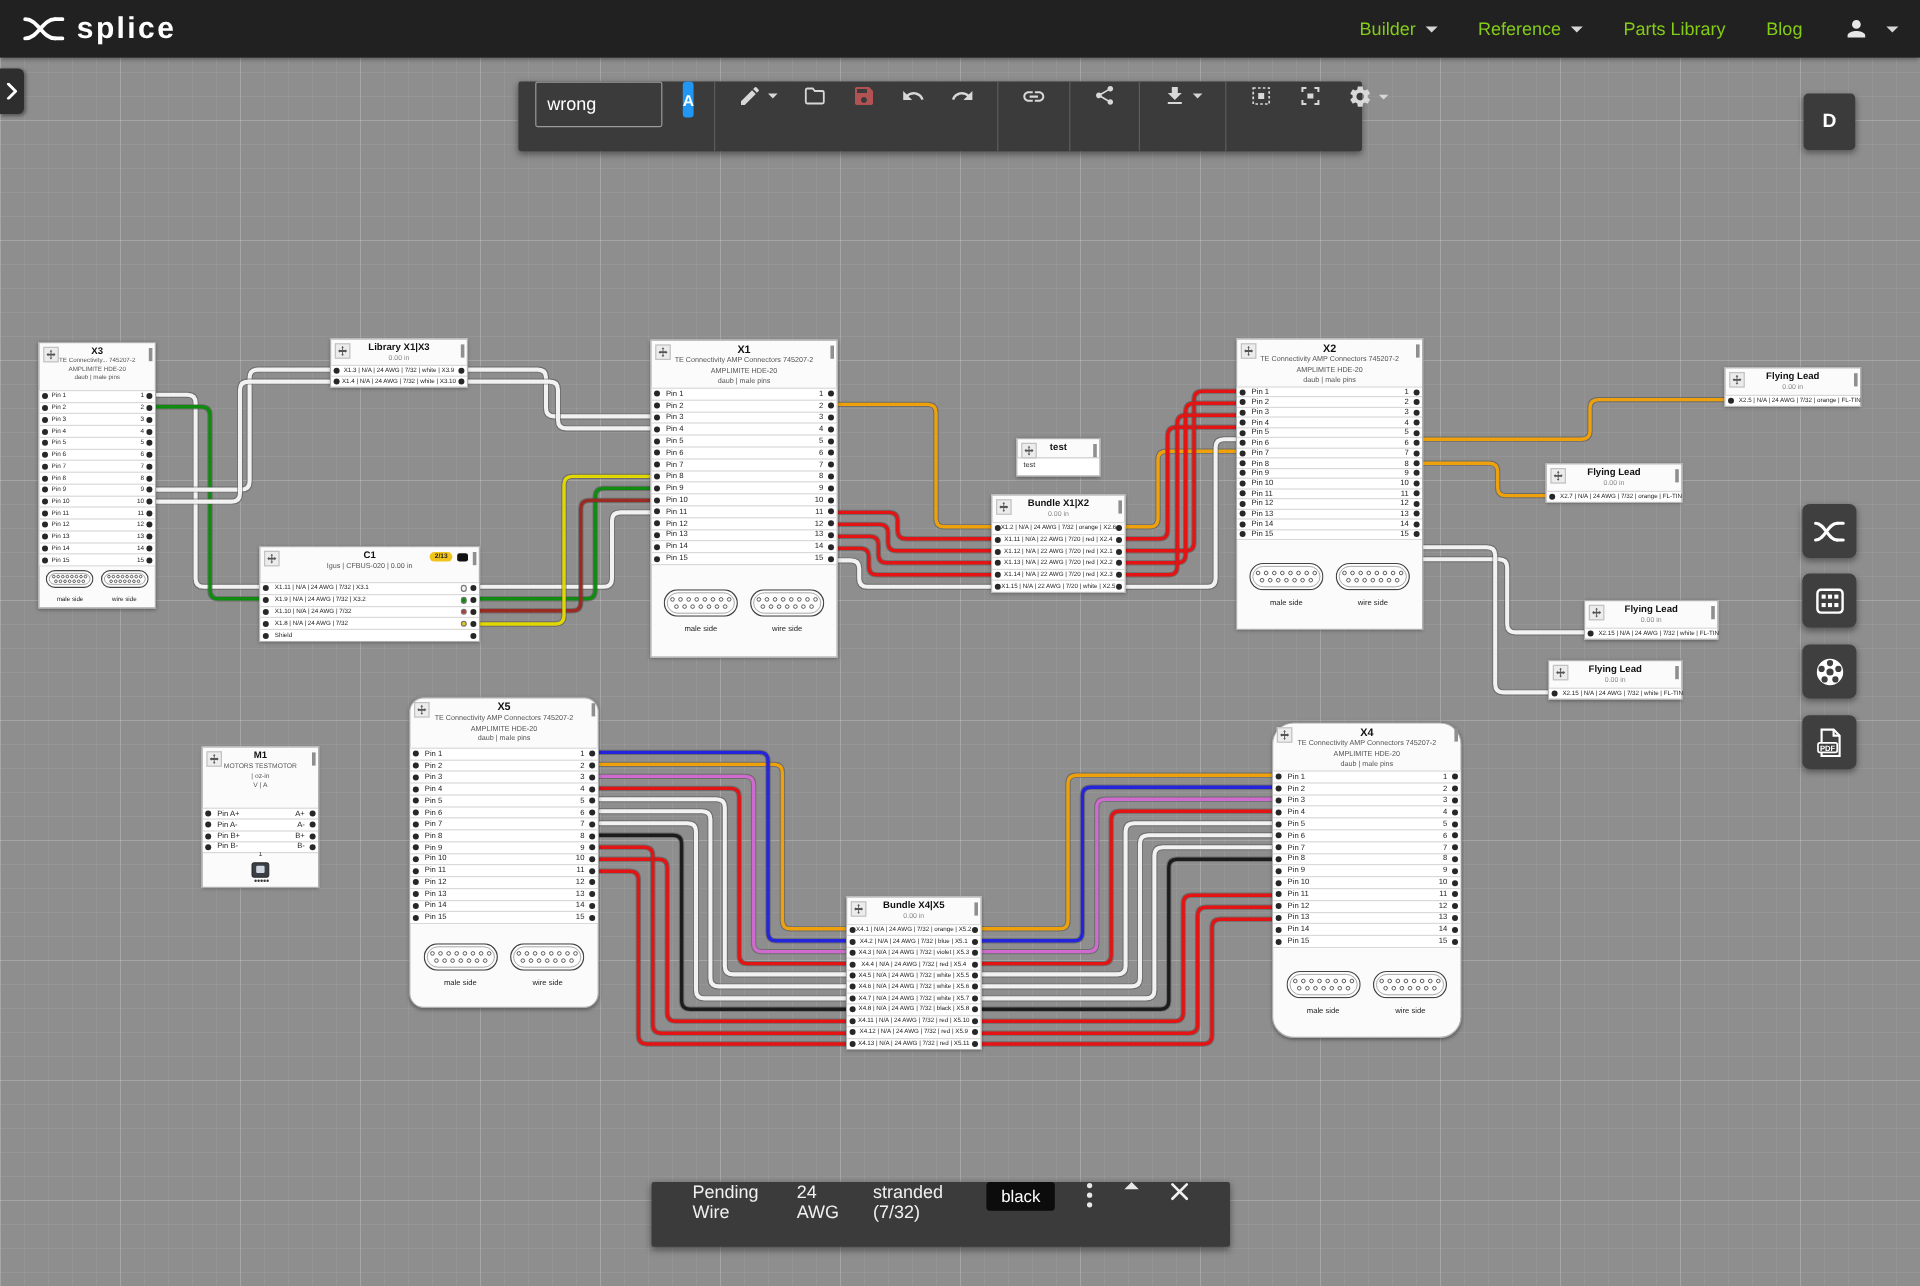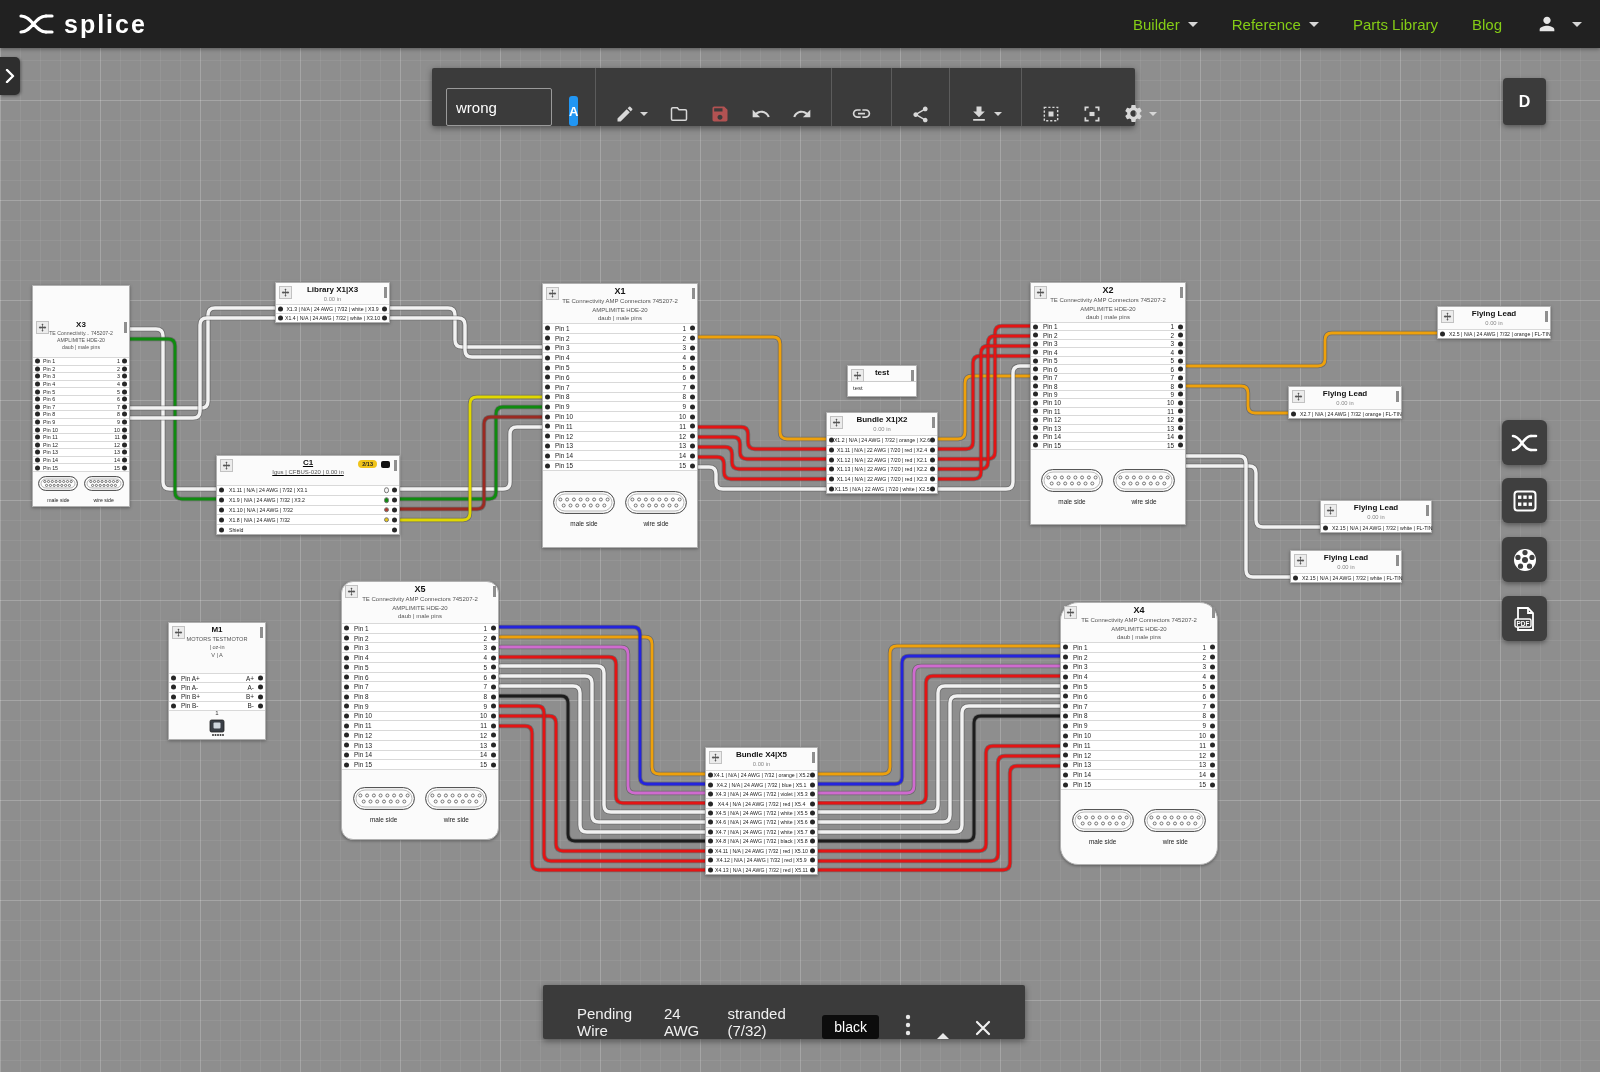--- a/index.html
+++ b/index.html
@@ -60,36 +60,36 @@
   #nav-items{margin-left:auto;display:flex;align-items:center;gap:34px;font-size:15px;color:#84cc16;}
   .nav-item{display:flex;align-items:center;gap:8px;cursor:default;}
   .caret{width:0;height:0;border-left:5px solid transparent;border-right:5px solid transparent;
     border-top:5px solid #d6d6d6;display:inline-block;}
   .caret.sm{border-left-width:4px;border-right-width:4px;border-top-width:4px;}
   #account{display:flex;align-items:center;gap:14px;margin-left:34px;}
   #left-tab{position:absolute;left:0;top:57px;width:20px;height:38px;background:#2e2e2e;
     border-radius:0 5px 5px 0;z-index:20;display:flex;align-items:center;justify-content:center;
     color:#fff;box-shadow:1px 1px 3px rgba(0,0,0,.4);}
   #toolbar{position:absolute;left:432px;top:68px;width:703px;height:58px;background:#3b3b3b;
-    border-radius:2px;z-index:20;display:flex;align-items:flex-end;padding:0 14px;box-sizing:border-box;
+    border-radius:2px;z-index:20;display:flex;align-items:flex-start;padding:0 14px;box-sizing:border-box;
     gap:17px;box-shadow:0 2px 6px rgba(0,0,0,.45);}
   .tb-sep{width:1px;align-self:stretch;background:#5c5c5c;flex:0 0 auto;}
   #name-in{width:86px;height:36px;background:transparent;border:1px solid #9a9a9a;border-radius:2px;
     color:#fff;font-size:15px;padding:0 9px;font-family:"Liberation Sans",sans-serif;}
   .a-btn{width:24px;height:30px;background:#2196f3;color:#fff;border-radius:3px;font-size:13px;
     font-weight:bold;display:flex;align-items:center;justify-content:center;}
   .tbtn{display:flex;align-items:center;gap:5px;padding:2px;}
   .tbtn svg{display:block;}
   #d-btn{position:absolute;left:1503px;top:78px;width:43px;height:47px;background:#3b3b3b;border-radius:4px;
     z-index:20;display:flex;align-items:center;justify-content:center;color:#fff;font-weight:bold;
     font-size:16px;box-shadow:0 2px 5px rgba(0,0,0,.4);}
   .side-btn{position:absolute;left:1502px;width:45px;height:45px;background:#3f3f3f;border-radius:6px;
     z-index:20;display:flex;align-items:center;justify-content:center;box-shadow:0 2px 5px rgba(0,0,0,.4);}
   #bottom-bar{position:absolute;left:543px;top:985px;width:482px;height:54px;background:#3b3b3b;
-    border-radius:2px;z-index:20;display:flex;align-items:flex-end;padding:0 34px;box-sizing:border-box;
+    border-radius:2px;z-index:20;display:flex;align-items:flex-start;padding:0 34px;box-sizing:border-box;
     gap:26px;color:#f0f0f0;font-size:15px;box-shadow:0 2px 6px rgba(0,0,0,.45);}
   #wire-chip{background:#0c0c0c;color:#fff;padding:4px 12px;border-radius:3px;font-size:14px;}
   .up-caret{width:0;height:0;border-left:6px solid transparent;border-right:6px solid transparent;
     border-bottom:6px solid #e8e8e8;}
 </style>
 </head>
 <body>
 
 <div id="canvas">
   <svg id="wires" viewBox="0 0 1600 1072" width="1600" height="1072">
@@ -185,21 +185,21 @@
       <path d="M818 841 L967 841 Q974 841 974 834 L974 723 Q974 716 981 716 L1060 716" fill="none" stroke="#1c1c1c" stroke-width="2.8" stroke-opacity="1" stroke-linecap="round"></path>
       <path d="M818 851 L979 851 Q986 851 986 844 L986 753 Q986 746 993 746 L1060 746" fill="none" stroke="#4a4a4a" stroke-width="4.4" stroke-opacity="0.5" stroke-linecap="round"></path>
       <path d="M818 851 L979 851 Q986 851 986 844 L986 753 Q986 746 993 746 L1060 746" fill="none" stroke="#e41414" stroke-width="2.8" stroke-opacity="1" stroke-linecap="round"></path>
       <path d="M818 861 L991 861 Q998 861 998 854 L998 763 Q998 756 1005 756 L1060 756" fill="none" stroke="#4a4a4a" stroke-width="4.4" stroke-opacity="0.5" stroke-linecap="round"></path>
       <path d="M818 861 L991 861 Q998 861 998 854 L998 763 Q998 756 1005 756 L1060 756" fill="none" stroke="#e41414" stroke-width="2.8" stroke-opacity="1" stroke-linecap="round"></path>
       <path d="M818 870 L1003 870 Q1010 870 1010 863 L1010 773 Q1010 766 1017 766 L1060 766" fill="none" stroke="#4a4a4a" stroke-width="4.4" stroke-opacity="0.5" stroke-linecap="round"></path>
       <path d="M818 870 L1003 870 Q1010 870 1010 863 L1010 773 Q1010 766 1017 766 L1060 766" fill="none" stroke="#e41414" stroke-width="2.8" stroke-opacity="1" stroke-linecap="round"></path>
     </svg>
   <div id="blocks">
       <div class="block connector small" style="left: 32px; top: 285px; width: 98px; height: 222px;">
-        <div class="bhead" style="height: 39px; margin-top: 32px;">
+        <div class="bhead" style="height: 39px;">
           <div class="mv">
             <svg width="9" height="9" viewBox="0 0 24 24" fill="#555">
               <path d="M12 1l3 4h-2v5h5V8l4 4-4 4v-2h-5v5h2l-3 4-3-4h2v-5H6v2l-4-4 4-4v2h5V5H9z"></path>
             </svg>
           </div>
           <div class="dragbar"></div>
           <div class="btitle">X3</div>
           <div class="bsub">TE Connectivity... 745207-2</div>
           <div class="bsub">AMPLIMITE HDE-20</div>
           <div class="bsub">daub | male pins</div>
@@ -361,21 +361,21 @@
             <div class="dot r"></div>
           </div>
           <div class="brow">
             <div class="dot l"></div>
             <div class="btext">X1.4 | N/A | 24 AWG | 7/32 | white | X3.10</div>
             <div class="dot r"></div>
           </div>
         </div>
       </div>
       <div class="block cable" style="left: 216px; top: 455px; width: 184px; height: 80px;">
-        <div class="bhead" style="height: 29px; text-decoration: underline;">
+        <div class="bhead" style="height: 29px;">
           <div class="mv">
             <svg width="9" height="9" viewBox="0 0 24 24" fill="#555">
               <path d="M12 1l3 4h-2v5h5V8l4 4-4 4v-2h-5v5h2l-3 4-3-4h2v-5H6v2l-4-4 4-4v2h5V5H9z"></path>
             </svg>
           </div>
           <div class="dragbar"></div>
           <div class="btitle">C1</div>
           <div class="badge">2/13</div>
           <div class="chip"></div>
           <div class="bsub">Igus | CFBUS-020 | 0.00 in</div>

